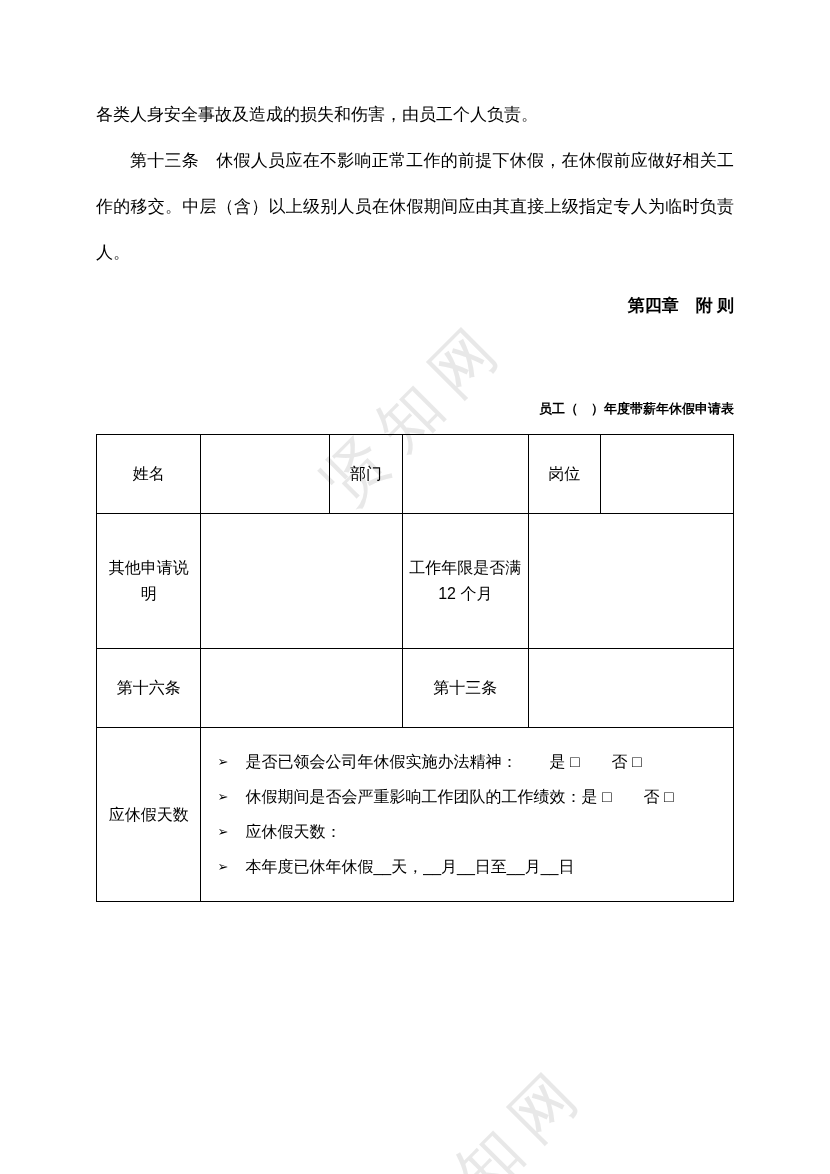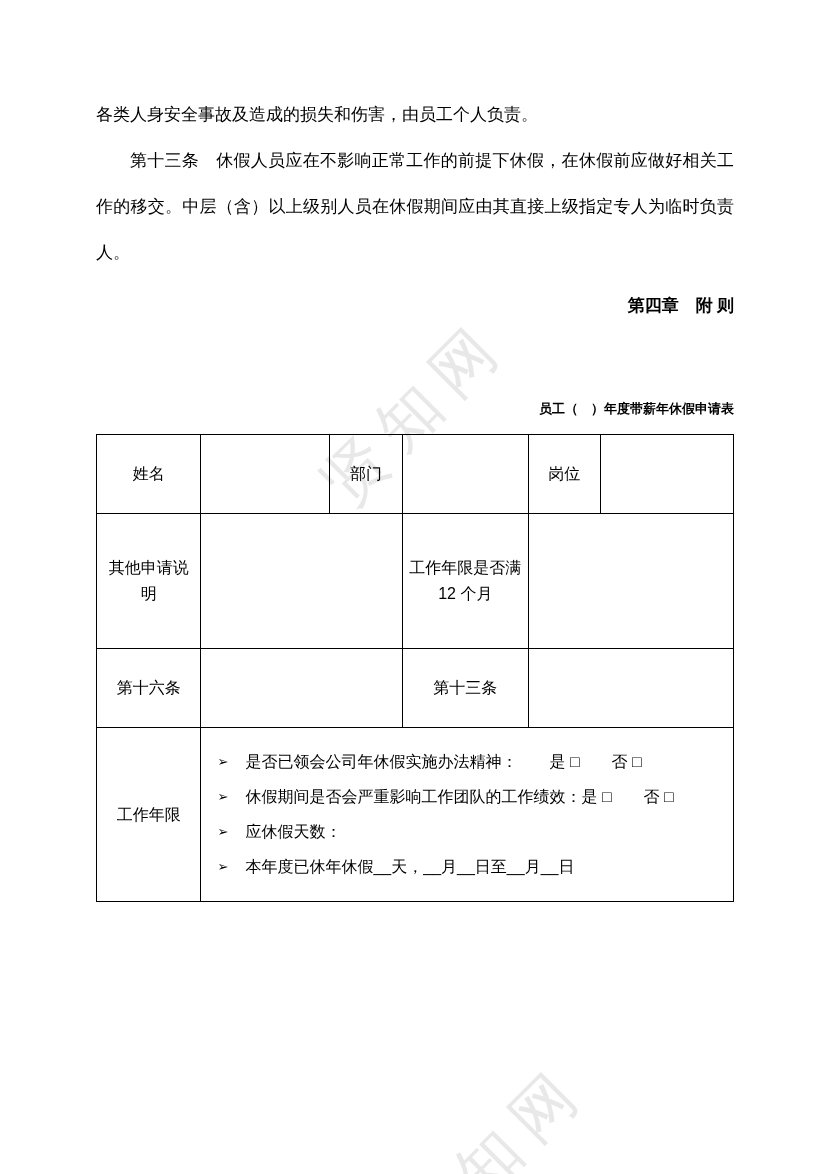--- a/index.html
+++ b/index.html
@@ -139,21 +139,21 @@
           <td>工作年限是否满 12 个月</td>
           <td colspan="2"></td>
         </tr>
         <tr class="r3">
           <td>第十六条</td>
           <td colspan="2"></td>
           <td>第十三条</td>
           <td colspan="2"></td>
         </tr>
         <tr class="r4">
-          <td>工作年限</td>
+          <td>应休假天数</td>
           <td colspan="5" class="app-cell">
             <div class="req-item">
               <span class="bullet">➢</span>
               <span>是否已领会公司年休假实施办法精神：　　是 □　　否 □</span>
             </div>
             <div class="req-item">
               <span class="bullet">➢</span>
               <span>休假期间是否会严重影响工作团队的工作绩效：是 □　　否 □</span>
             </div>
             <div class="req-item">

